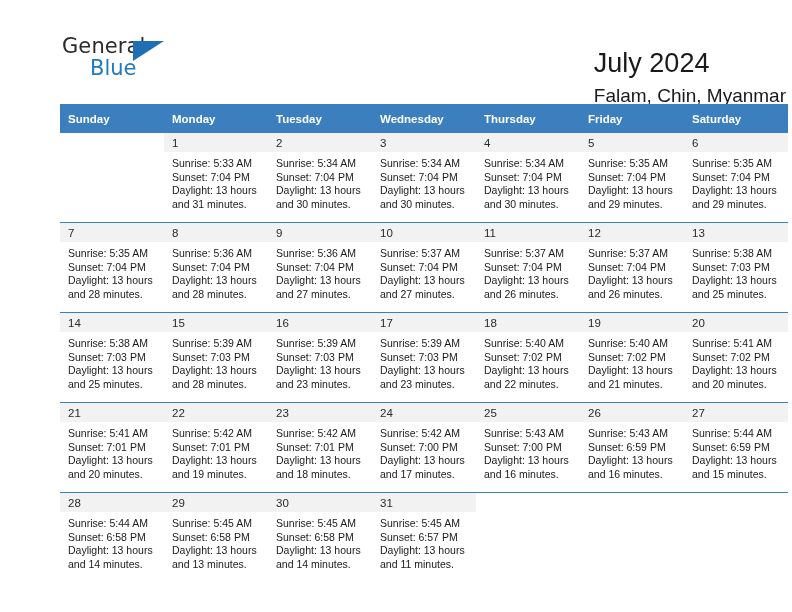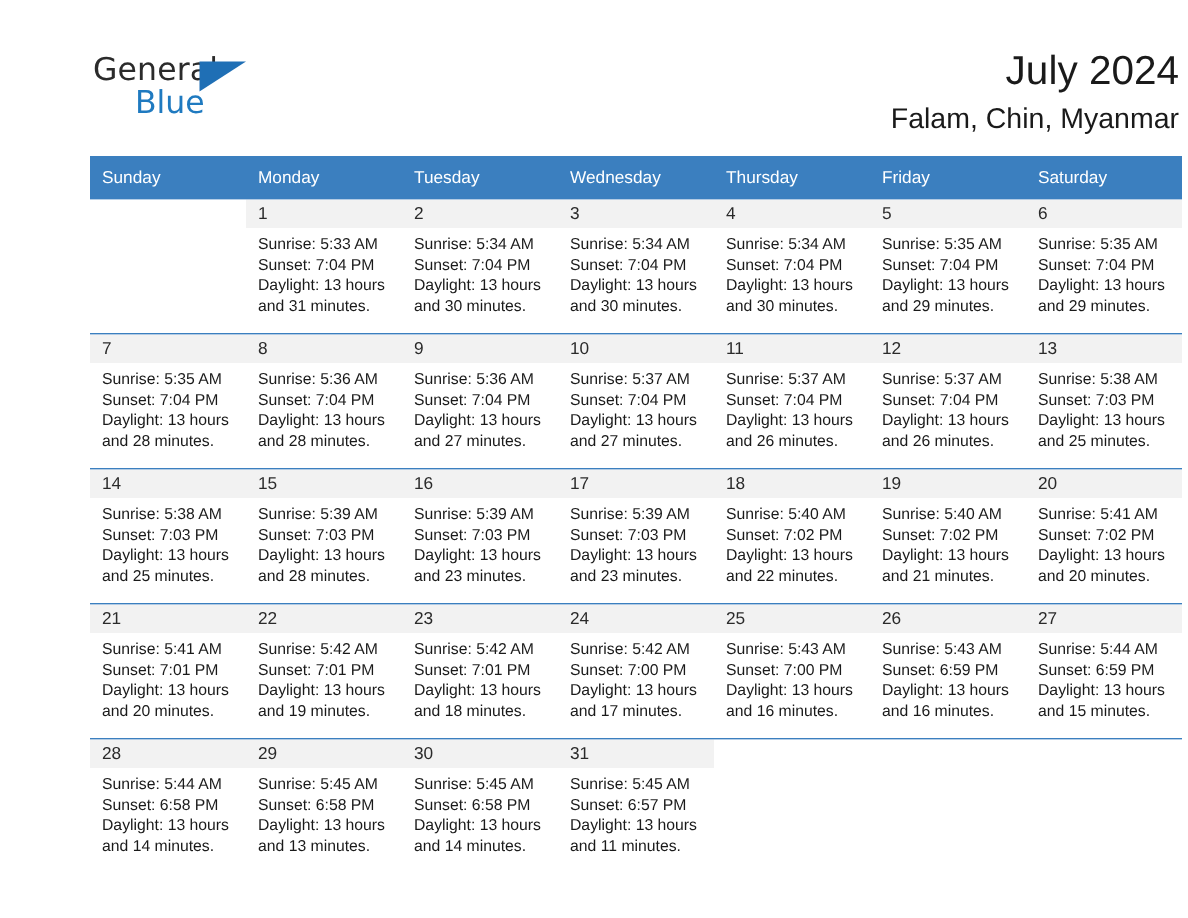--- a/index.html
+++ b/index.html
@@ -62,22 +62,22 @@
     top: 7px;
     width: 0;
     height: 0;
     border-left: 31px solid #1f6fb5;
     border-bottom: 20px solid transparent;
   }
 
   .title-block {
     position: absolute;
     right: 0;
-    top: 2px;
-    text-align: right;
+    top: 18px;
+    text-align: left;
   }
   .month-title {
     font-size: 27px;
     font-weight: normal;
     color: #1a1a1a;
     line-height: 34px;
     white-space: nowrap;
   }
   .location-sub {
     font-size: 19px;
@@ -93,21 +93,21 @@
     left: 32px;
     top: 104px;
     width: 728px;
     border-collapse: collapse;
     table-layout: fixed;
   }
   .calendar th {
     background: #3b7fbf;
     color: #ffffff;
     font-size: 11.5px;
-    font-weight: normal;
+    font-weight: bold;
     text-align: left;
     padding: 6px 0 6px 8px;
     height: 17px;
     vertical-align: middle;
     border: none;
   }
   .calendar td {
     vertical-align: top;
     padding: 0;
     border-top: 1px solid #3b7fbf;

